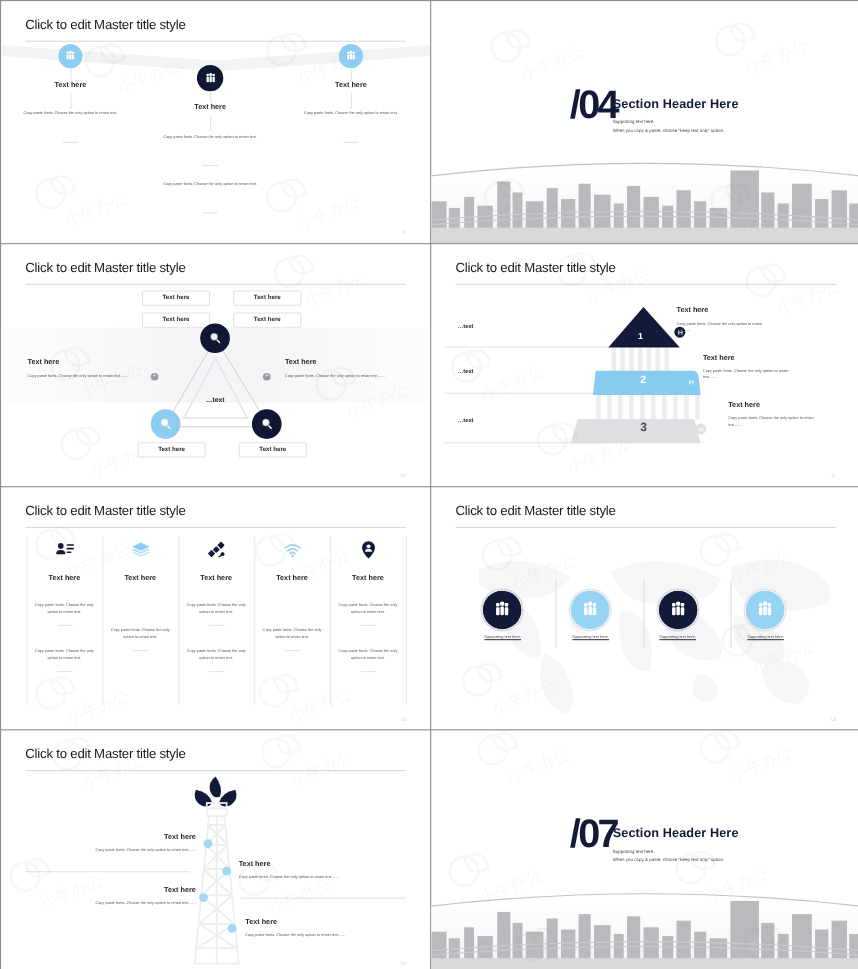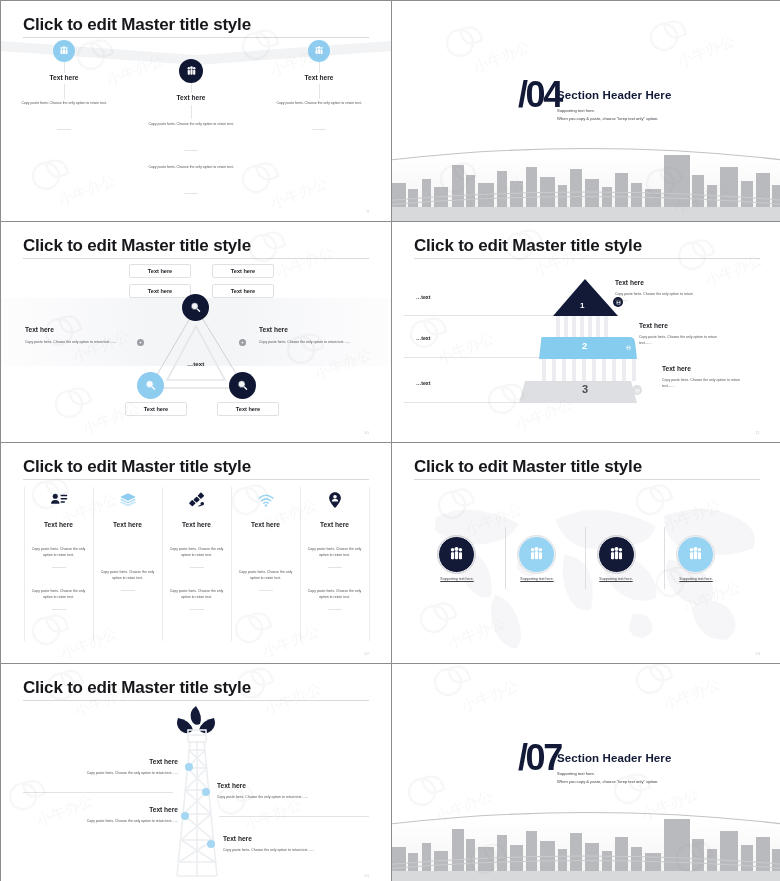--- a/index.html
+++ b/index.html
@@ -29,22 +29,22 @@
     pointer-events:none;
     opacity:.055;
     z-index:6;
   }
   .wm svg{width:100%;height:100%;}
 
   
   .title{
     position:absolute;
     left:22px; top:14px;
-    font-size:17px;
-    font-weight:bold;
+    font-size:12px;
+    font-weight:normal;
     color:#17171c;
     letter-spacing:-0.2px;
     white-space:nowrap;
   }
   .title-rule{
     position:absolute;
     left:22px; right:22px; top:36px;
     height:1px;
     background:#d9dade;
   }

